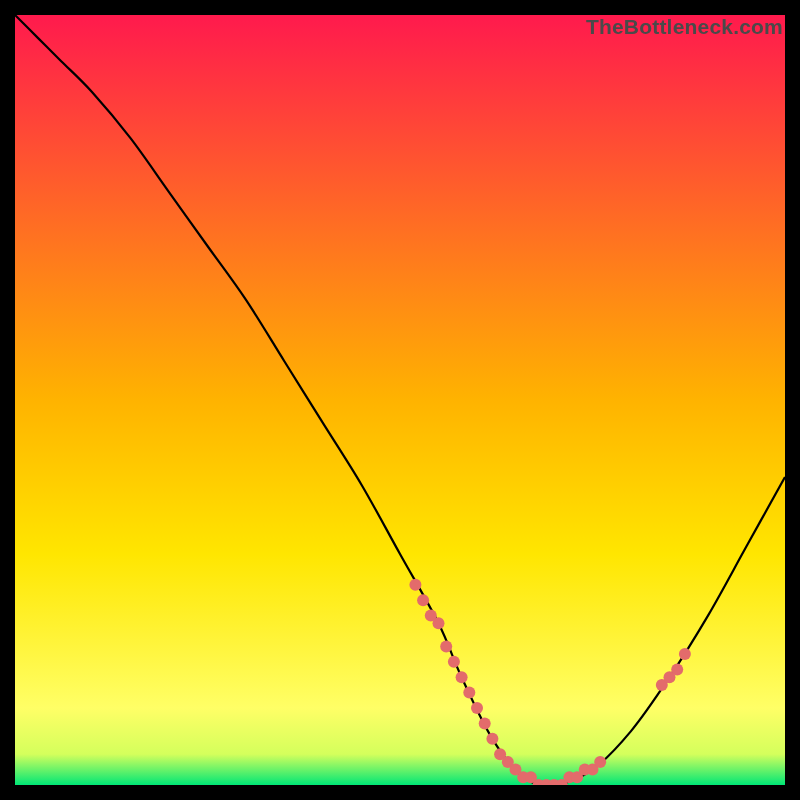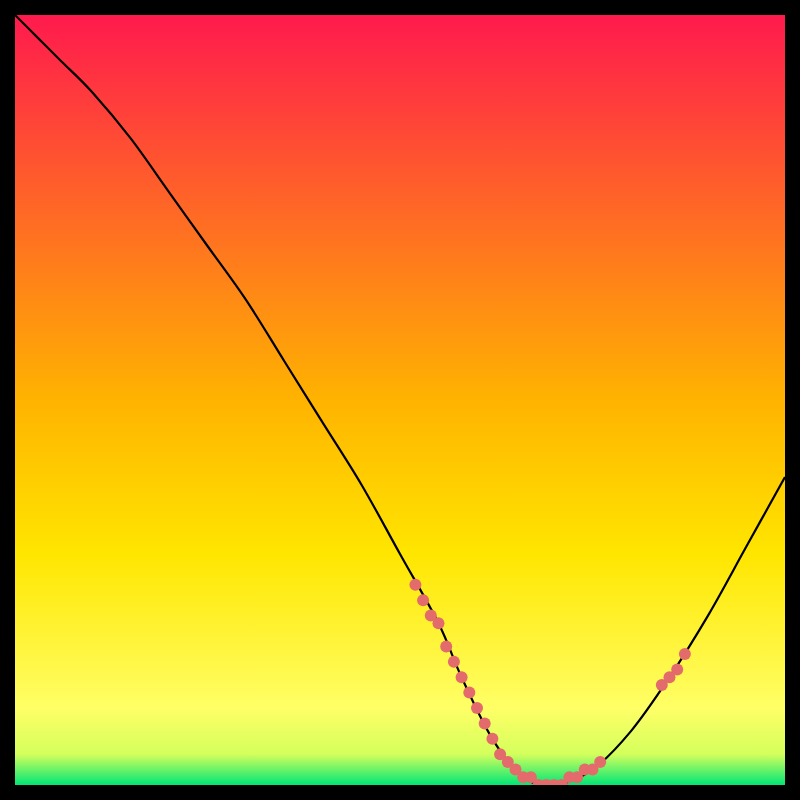--- a/index.html
+++ b/index.html
@@ -81,13 +81,14 @@
         <circle cx="562.1" cy="762.3" r="6" fill="#e36b6b"></circle>
         <circle cx="569.8" cy="754.6" r="6" fill="#e36b6b"></circle>
         <circle cx="577.5" cy="754.6" r="6" fill="#e36b6b"></circle>
         <circle cx="585.2" cy="746.9" r="6" fill="#e36b6b"></circle>
         <circle cx="646.8" cy="669.9" r="6" fill="#e36b6b"></circle>
         <circle cx="654.5" cy="662.2" r="6" fill="#e36b6b"></circle>
         <circle cx="662.2" cy="654.5" r="6" fill="#e36b6b"></circle>
         <circle cx="669.9" cy="639.1" r="6" fill="#e36b6b"></circle>
       </g>
   </svg>
+  <div class="watermark">TheBottleneck.com</div>
 </div>
 
 </body></html>

